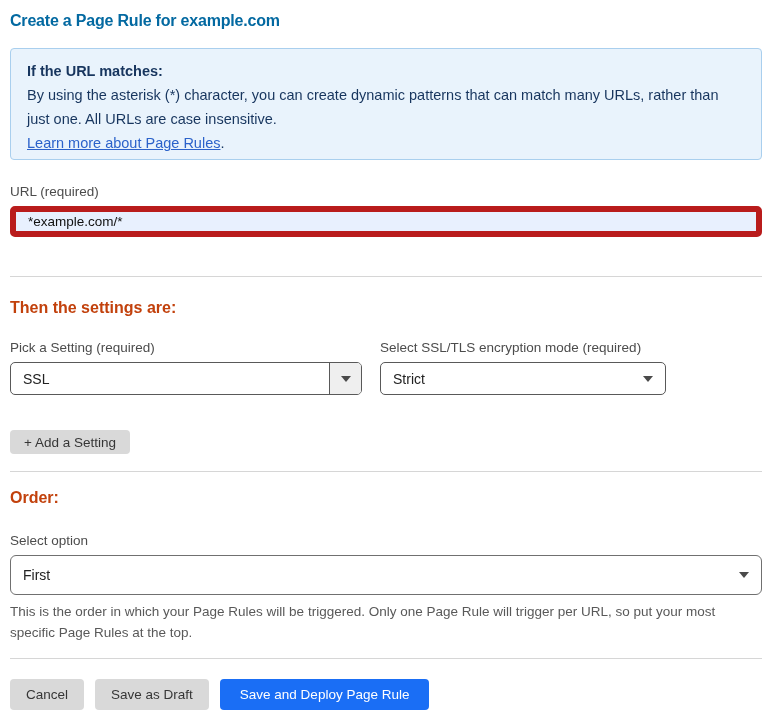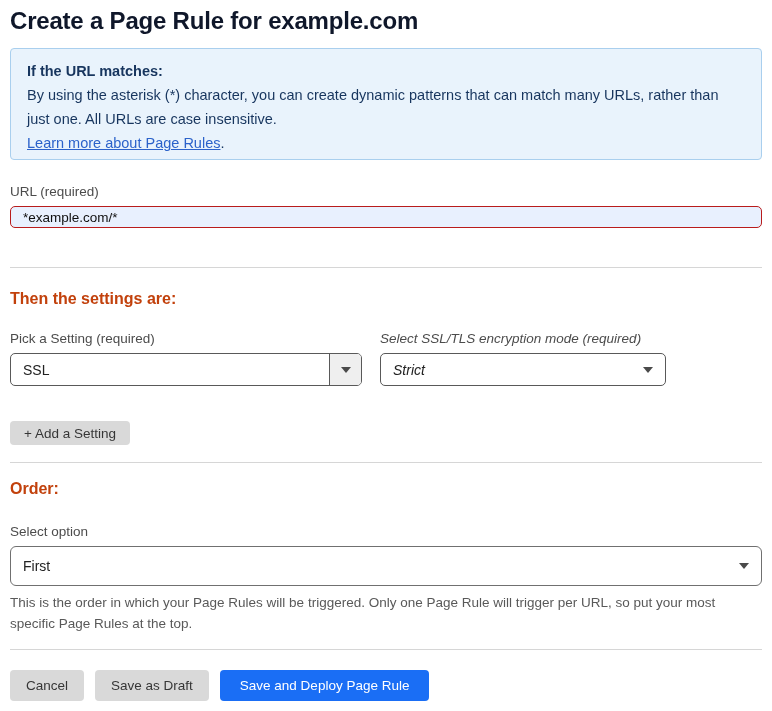--- a/index.html
+++ b/index.html
@@ -5,56 +5,56 @@
   * { box-sizing: border-box; }
   html, body { margin: 0; padding: 0; background: #ffffff; }
   body {
     width: 772px; height: 711px;
     font-family: "Liberation Sans", sans-serif;
     color: #333; overflow: hidden;
   }
   .page { padding: 8px 10px 0; }
 
   .page-title {
-    font-size: 24px; font-weight: bold; color: #0f172a;
+    font-size: 16px; font-weight: bold; color: #0369a1;
     line-height: 26px; margin: 0 0 14px 0; letter-spacing: -0.2px;
   }
 
   .info-box {
     background: #e9f3fc; border: 1px solid #a9cfee; border-radius: 4px;
     padding: 10px 16px 4px; color: #17355e;
     font-size: 14.5px; line-height: 24px; margin-bottom: 24px;
   }
   .info-heading { font-weight: bold; }
   .info-link { color: #2b62ca; text-decoration: underline; cursor: pointer; }
   .info-link-suffix { color: #17355e; }
 
   .field-label { font-size: 13.5px; color: #4c4c4c; margin-bottom: 7px; }
 
   .url-input {
-    display: block; width: 100%; height: 22px;
-    background: #e8f0fe; border: 1px solid #b91c1c; border-radius: 5px;
+    display: block; width: 100%; height: 31px;
+    background: #e8f0fe; border: 6px solid #b91c1c; border-radius: 5px;
     padding: 0 12px; font-size: 13.5px; color: #101010;
     font-family: "Liberation Sans", sans-serif; outline: none;
   }
 
   .divider { border: none; border-top: 1px solid #d6d6d6; height: 0; }
   .divider-1 { margin: 39px 0 22px; }
   .divider-2 { margin: 17px 0 17px; }
   .divider-3 { margin: 15px 0 20px; }
 
   .section-heading {
     font-size: 16px; font-weight: bold; color: #c2410c;
     margin: 0 0 23px; line-height: 18px;
   }
   .order-heading { margin-bottom: 26px; }
 
   .settings-row { display: flex; gap: 18px; }
   .form-group.setting-group { width: 352px; }
-  .form-group.mode-group { width: 286px; font-style: italic; }
+  .form-group.mode-group { width: 286px; }
 
   .select {
     height: 33px; border: 1px solid #595959; border-radius: 5px;
     display: flex; align-items: center; justify-content: space-between;
     font-size: 14px; color: #222; background: #fff; cursor: pointer;
     overflow: hidden;
   }
   .split-select { padding-left: 12px; }
   .select-arrow-box {
     width: 32px; align-self: stretch; background: #efefef;

